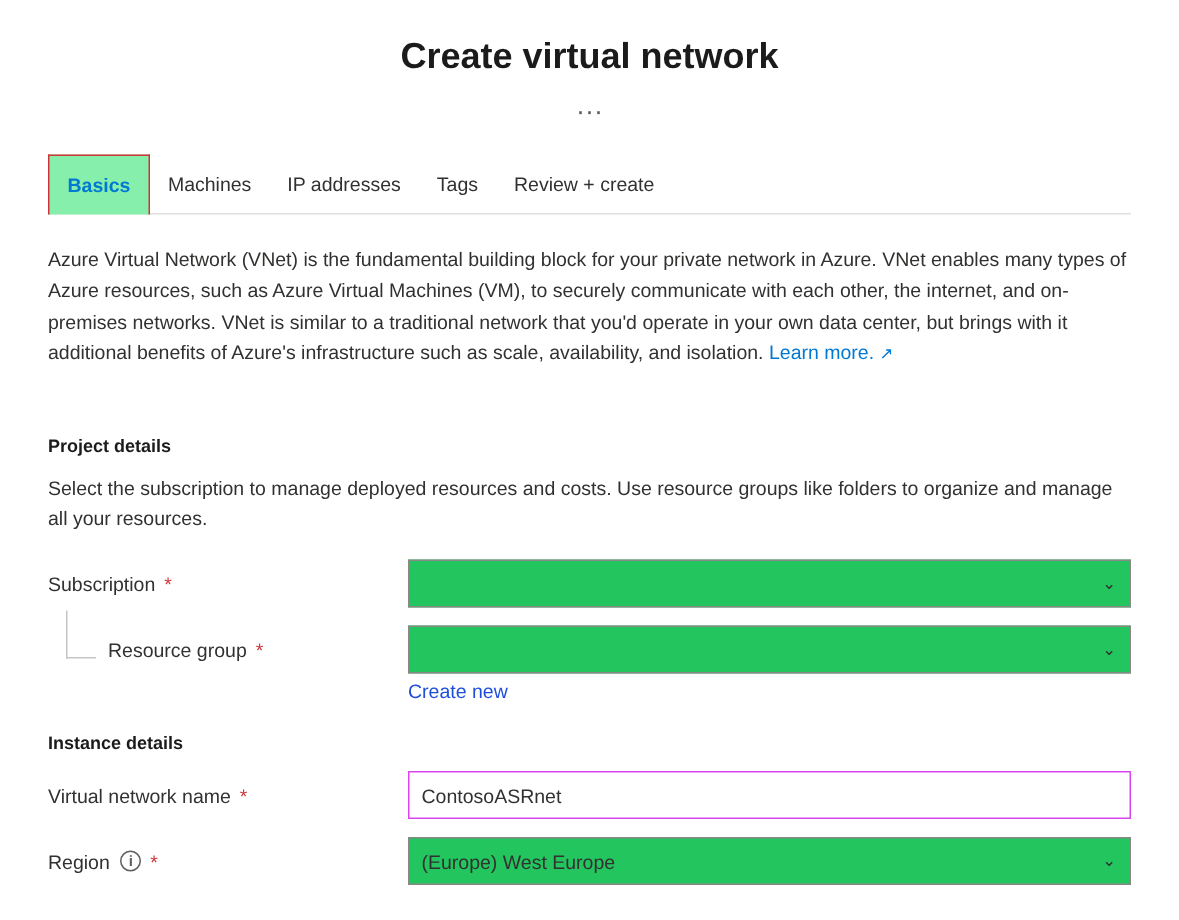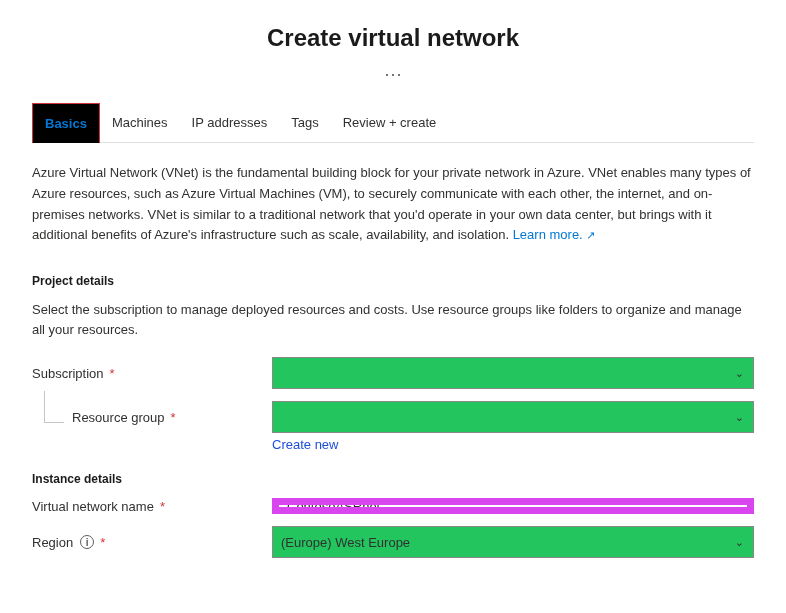--- a/index.html
+++ b/index.html
@@ -48,31 +48,31 @@
       border: none;
       background: none;
       position: relative;
       white-space: nowrap;
     }
     .tab.active {
       color: #0078d4;
       font-weight: 600;
       border: 1.5px solid #d13438;
       border-bottom: none;
-      background: #000000;
+      background: #86efac;
       margin-bottom: -1px;
       padding: 12px 12px;
     }
 
     
     .description {
       font-size: 13px;
       line-height: 1.6;
       color: #323130;
-      margin-bottom: 28px;
+      margin-bottom: 44px;
       max-width: 730px;
     }
     .description a {
       color: #0078d4;
       text-decoration: none;
     }
 
     
     .section-title {
       font-size: 12px;
@@ -145,22 +145,22 @@
       position: absolute;
       right: 10px;
       top: 50%;
       transform: translateY(-50%);
       pointer-events: none;
       color: #323130;
       font-size: 11px;
     }
     .text-input {
       width: 100%;
-      height: 16px;
-      border: 7px solid #d946ef;
+      height: 32px;
+      border: 1px solid #d946ef;
       padding: 0 8px;
       font-size: 13px;
       color: #323130;
       background: #fff;
     }
     .indent-line {
       width: 20px;
       height: 32px;
       border-left: 1.5px solid #c8c6c4;
       border-bottom: 1.5px solid #c8c6c4;

